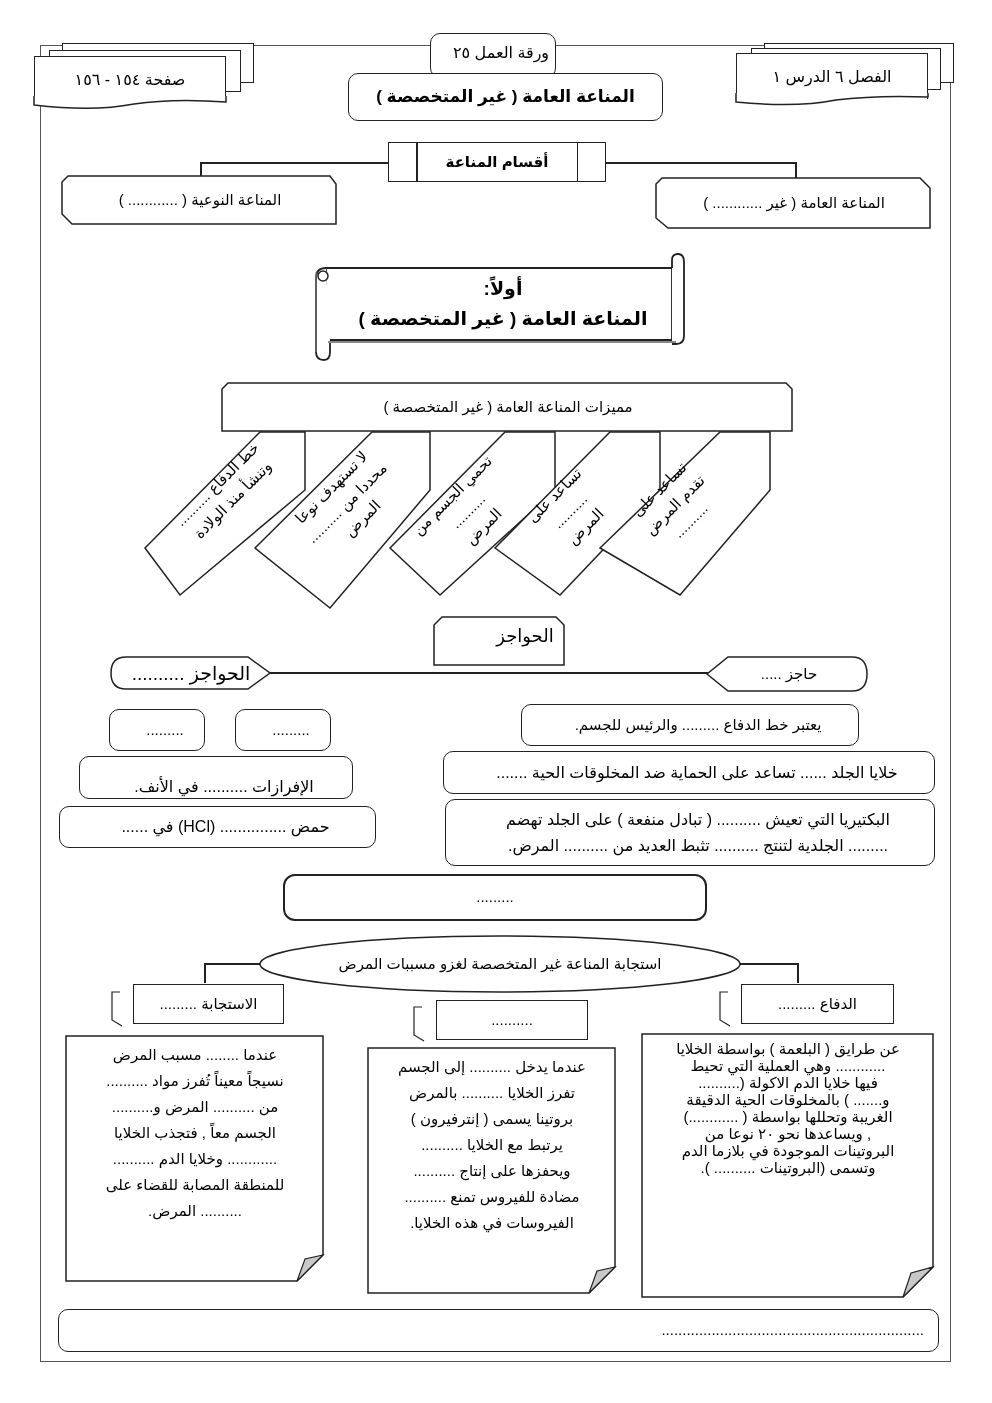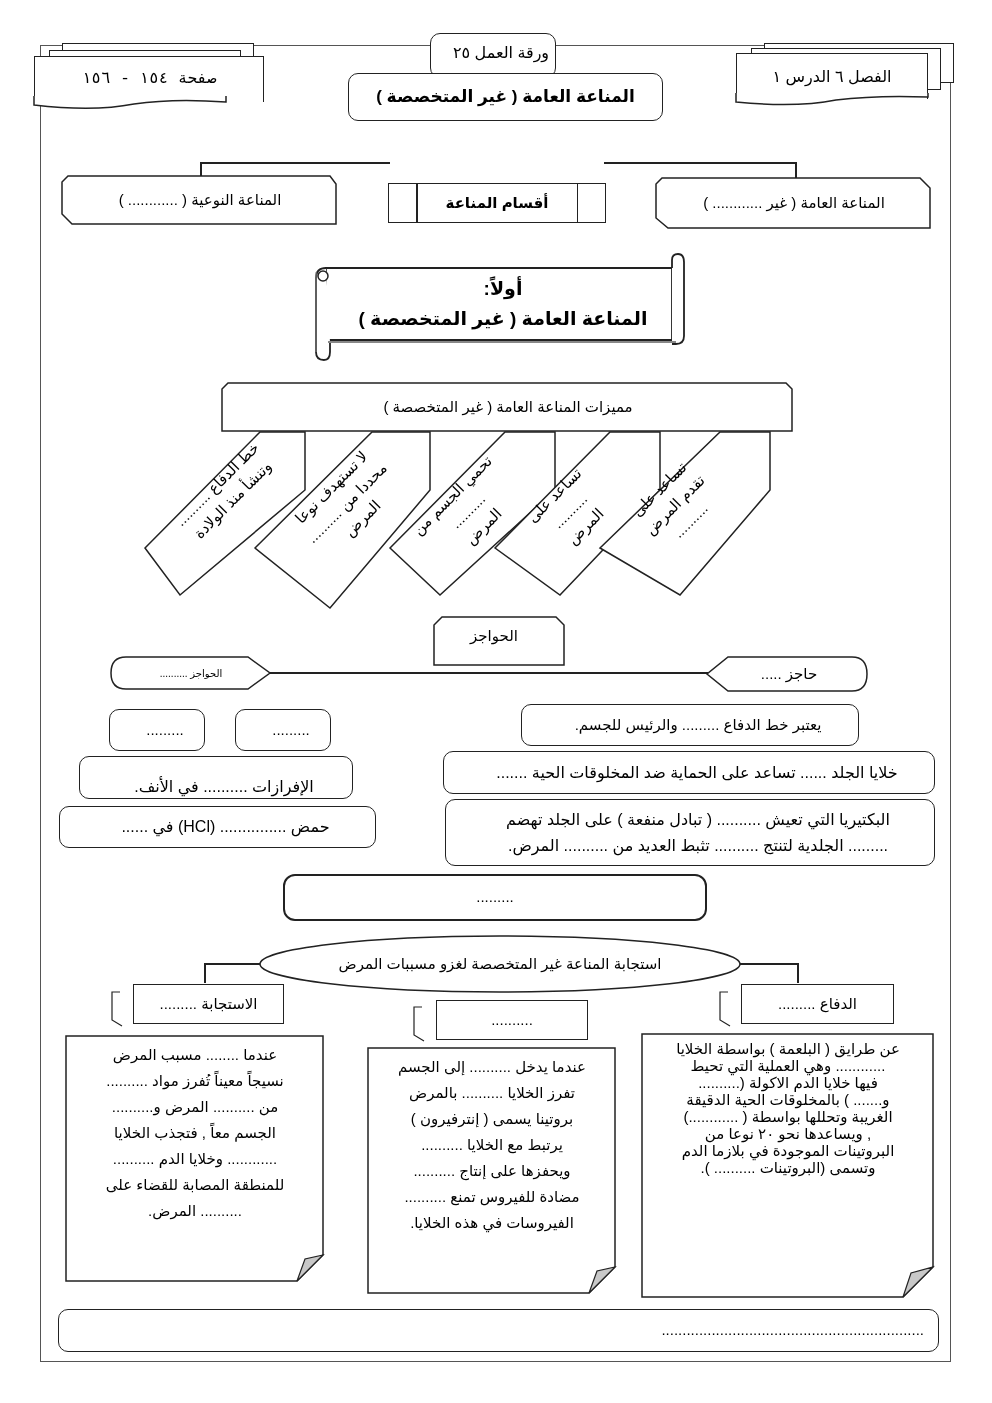--- a/index.html
+++ b/index.html
@@ -16,21 +16,21 @@
   .diag-text { position: absolute; font-size: 15px; line-height: 22px; text-align: center; white-space: pre-line; transform-origin: center center; }
   .red { color: #c00000; }
 </style>
 </head>
 <body>
 
 <div class="frame"></div>
 
 <div class="box" style="left:62px;top:43px;width:192px;height:40px;border-width:1px;"></div>
 <div class="box" style="left:49px;top:50px;width:192px;height:42px;border-width:1px;"></div>
-<div class="box" style="left:34px;top:56px;width:230px;height:46px;border-bottom:none;font-family:Liberation Mono, monospace;">
+<div class="box" style="left:34px;top:56px;width:192px;height:46px;border-bottom:none;">
   <span style="font-size:16px;">صفحة ١٥٤ - ١٥٦</span>
 </div>
 <svg style="left:34px;top:96px;" width="194" height="14">
   <path d="M0 0 L0 9 Q60 16 100 8 Q140 2 192 6 L192 0" fill="#fff" stroke="#222" stroke-width="1.5"></path>
 </svg>
 
 <div class="box rounded" style="left:430px;top:33px;width:126px;height:45px;align-items:flex-start;padding-top:8px;">
   <span style="font-size:16px;">ورقة العمل ٢٥</span>
 </div>
 
@@ -45,21 +45,21 @@
 </div>
 <svg style="left:736px;top:93px;" width="194" height="14">
   <path d="M0 0 L0 9 Q60 15 100 7 Q140 2 192 4 L192 0" fill="#fff" stroke="#222" stroke-width="1.5"></path>
 </svg>
 
 <div class="line" style="left:200px;top:162px;width:190px;height:1.5px;"></div>
 <div class="line" style="left:200px;top:162px;width:1.5px;height:18px;"></div>
 <div class="line" style="left:604px;top:162px;width:192px;height:1.5px;"></div>
 <div class="line" style="left:795px;top:162px;width:1.5px;height:18px;"></div>
 
-<div class="box" style="left:388px;top:142px;width:218px;height:40px;margin-top:41px;">
+<div class="box" style="left:388px;top:142px;width:218px;height:40px;">
   <div class="line" style="left:27px;top:0;width:1.5px;height:38px;"></div>
   <div class="line" style="right:27px;top:0;width:1.5px;height:38px;"></div>
   <span class="bold" style="font-size:15px;">أقسام المناعة</span>
 </div>
 
 <svg style="left:62px;top:176px;" width="276" height="50">
   <path d="M6 0 L268 0 L274 8 L274 48 L10 48 L0 38 L0 6 Z" fill="#fff" stroke="#222" stroke-width="1.5"></path>
 </svg>
 <div class="abs" style="left:62px;top:176px;width:276px;height:48px;display:flex;align-items:center;justify-content:center;font-size:15px;">المناعة النوعية ( ............ )</div>
 
@@ -107,28 +107,28 @@
 <div class="diag-text" style="left:500px;top:478px;width:140px;transform:rotate(-45deg);">تساعد على
 ..........
 المرض</div>
 <div class="diag-text" style="left:600px;top:472px;width:150px;transform:rotate(-45deg);">تساعد على
 تقدم المرض
 ..........</div>
 
 <svg style="left:434px;top:617px;" width="132" height="50">
   <path d="M8 0 L122 0 L130 8 L130 48 L0 48 L0 8 Z" fill="#fff" stroke="#222" stroke-width="1.5"></path>
 </svg>
-<div class="abs" style="left:428px;top:617px;width:132px;height:38px;display:flex;align-items:center;justify-content:center;font-size:15px;">الحواجز</div>
+<div class="abs" style="left:459px;top:617px;width:132px;height:38px;display:flex;align-items:center;justify-content:center;font-size:18px;">الحواجز</div>
 
 <div class="line" style="left:266px;top:672px;width:442px;height:1.5px;"></div>
 
 <svg style="left:110px;top:656px;" width="162" height="34">
   <path d="M16 1 L138 1 L160 17 L138 33 L16 33 Q1 33 1 17 Q1 1 16 1 Z" fill="#fff" stroke="#222" stroke-width="1.5"></path>
 </svg>
-<div class="abs" style="left:126px;top:656px;width:130px;height:34px;display:flex;align-items:center;justify-content:center;font-size:10px;">الحواجز ..........</div>
+<div class="abs" style="left:126px;top:656px;width:130px;height:34px;display:flex;align-items:center;justify-content:center;font-size:19px;">الحواجز ..........</div>
 
 <svg style="left:706px;top:656px;" width="162" height="36">
   <path d="M22 1 L146 1 Q161 1 161 18 Q161 35 146 35 L22 35 L1 18 Z" fill="#fff" stroke="#222" stroke-width="1.5"></path>
 </svg>
 <div class="abs" style="left:724px;top:656px;width:130px;height:36px;display:flex;align-items:center;justify-content:center;font-size:15px;">حاجز .....</div>
 
 <div class="box rounded" style="left:109px;top:709px;width:96px;height:42px;">
   <span>.........</span>
 </div>
 <div class="box rounded" style="left:235px;top:709px;width:96px;height:42px;">

